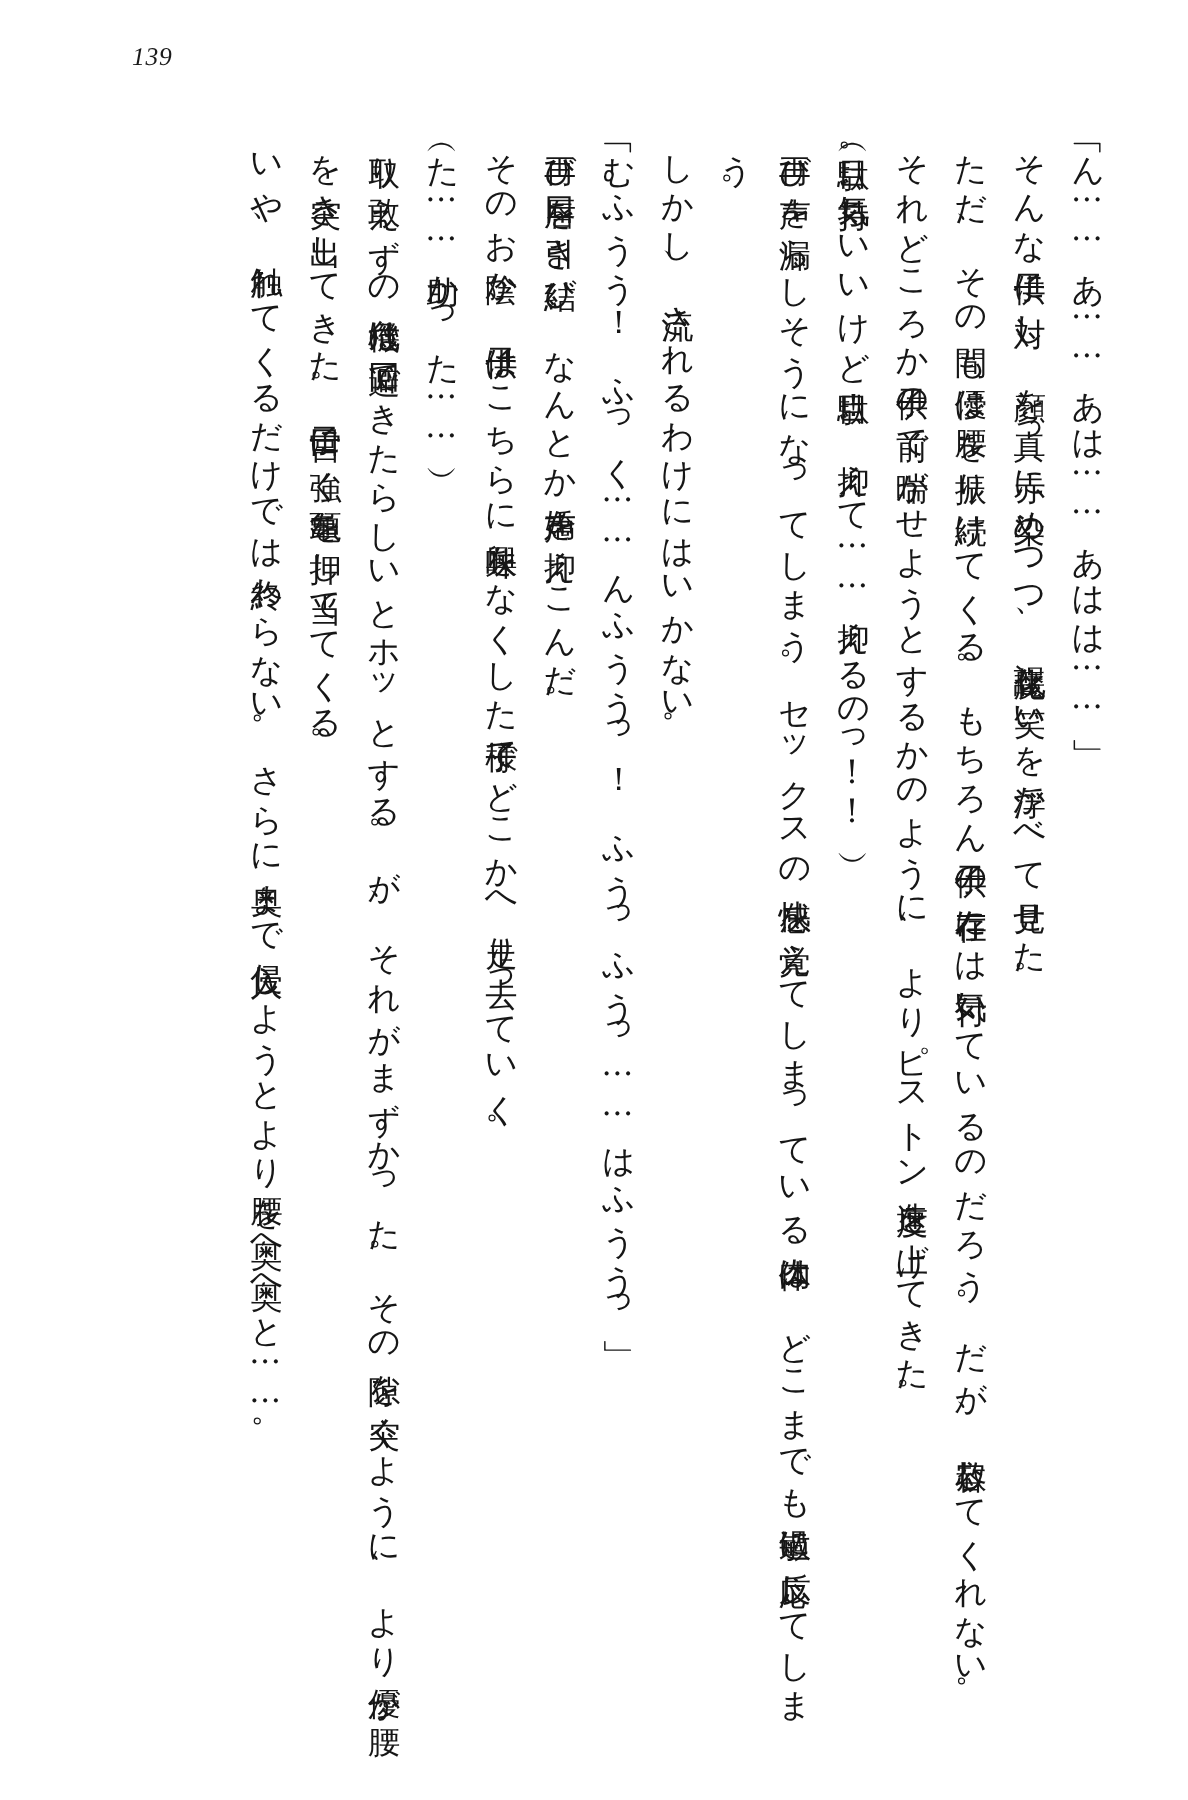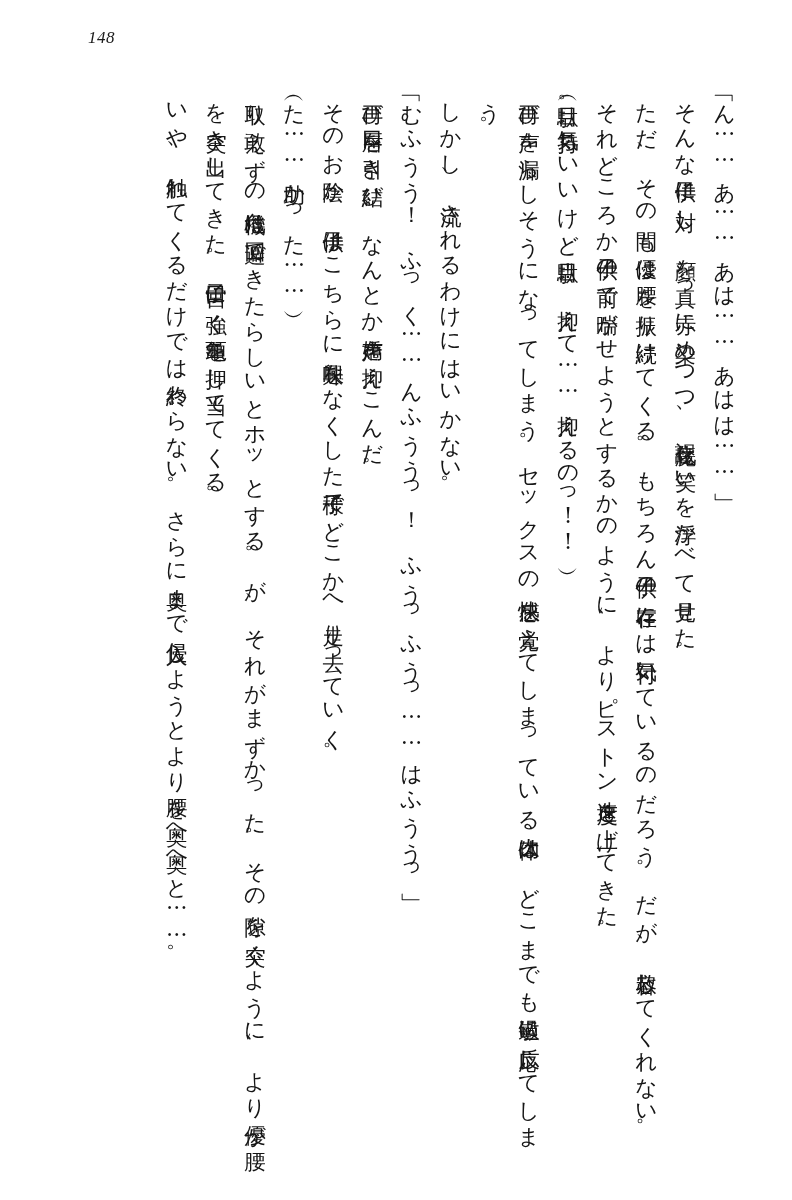--- a/index.html
+++ b/index.html
@@ -58,21 +58,21 @@
     color: #161616;
     white-space: pre-wrap;
     word-break: break-all;
   }
 </style>
 </head>
 <body>
 
 <div class="page">
 
-  <div class="page-number">148</div>
+  <div class="page-number">139</div>
 
   <div class="body-area">
     <div class="vtext">「ん……あ……あは……あはは……」
 そんな子供に対し、顔を真っ赤に染めつつ、誤魔化し笑いを浮かべて見せた。
 ただ、その間も優は腰を振り続けてくる。もちろん子供の存在には気付いているのだろう。だが、容赦してくれない。それどころか子供の前で喘がせようとするかのように、よりピストン速度を上げてきた。
 （駄目。気持ちいいけど駄目！　抑えて……抑えるのっ!!）
 再び声を漏らしそうになってしまう。セックスの快感を覚えてしまっている肉体は、どこまでも過敏に反応してしまう。
 しかし、流されるわけにはいかない。
 「むふうう！　ふっく……んふううっ！　ふうっふうっ……はふううっ」
 再び口唇を引き結び、なんとか嬌声を抑えこんだ。

